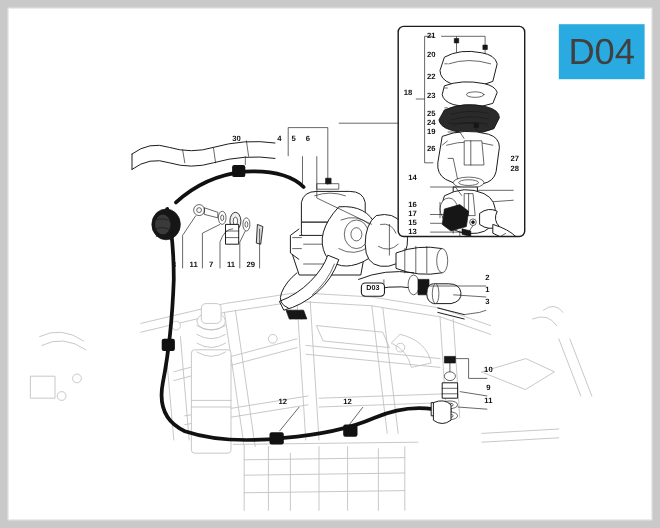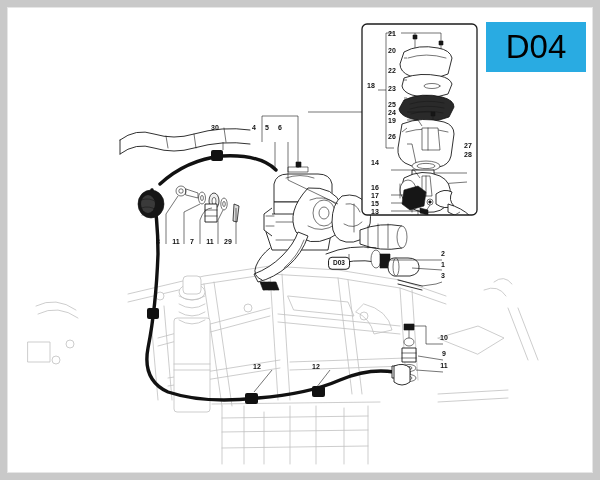--- a/index.html
+++ b/index.html
@@ -33,27 +33,27 @@
     box-sizing: border-box;
     border: 1px solid #e6e6e6;
     pointer-events: none;
   }
 
   
   #page-code-badge {
     position: absolute;
     right: 14px;
     top: 22px;
-    width: 100px;
+    width: 78px;
     height: 50px;
     background: #29abe2;
     display: flex;
     align-items: center;
     justify-content: center;
-    color: #000000;
+    color: #404040;
     font-size: 33px;
     font-weight: 400;
     letter-spacing: 0px;
     font-family: "Liberation Sans", sans-serif;
   }
 
   
   #drawing {
     position: absolute;
     left: 8px;

